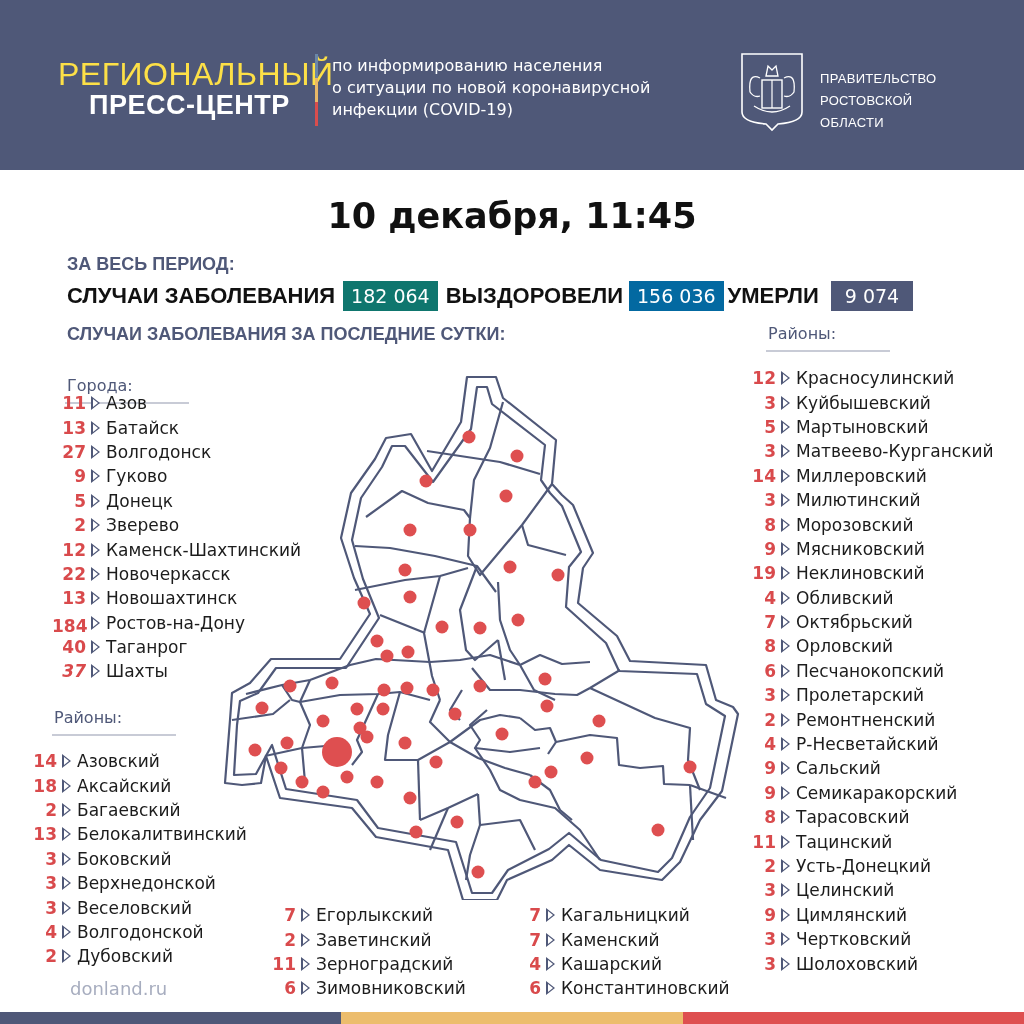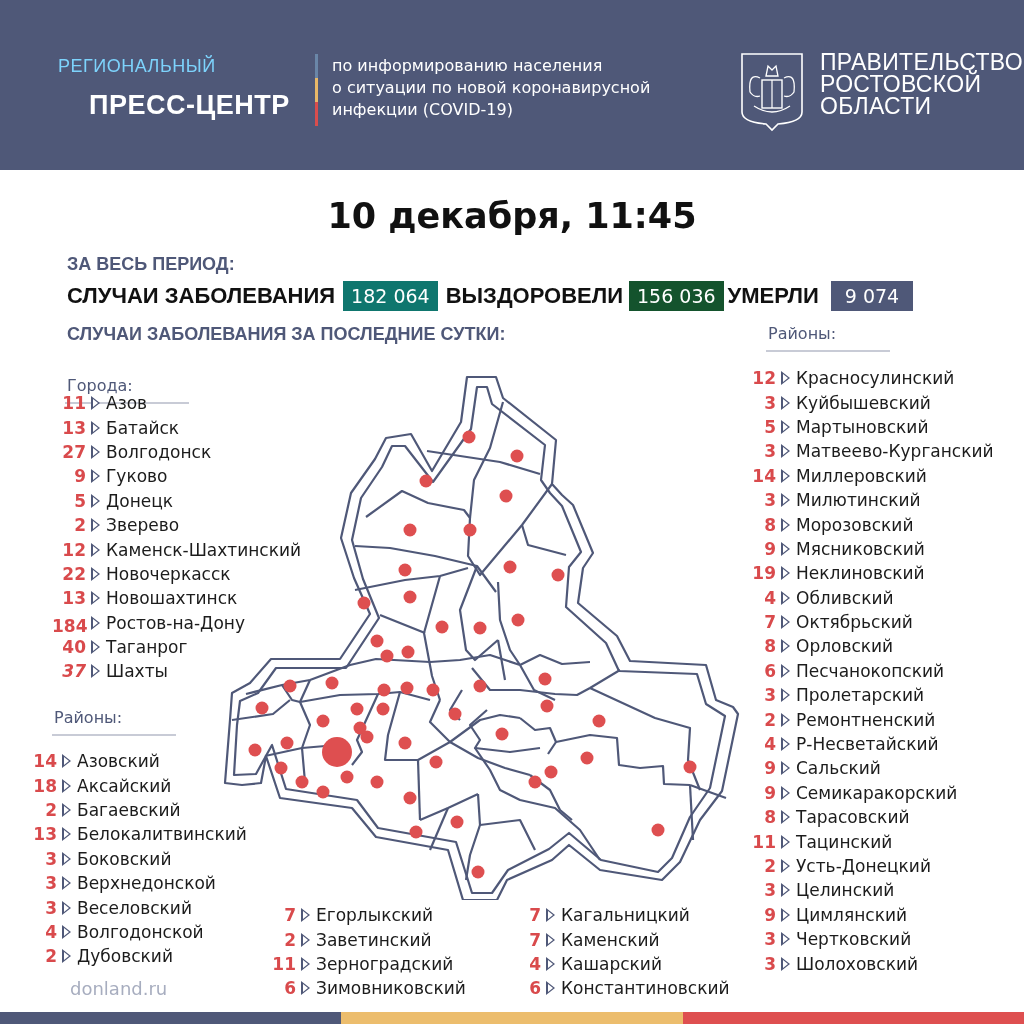--- a/index.html
+++ b/index.html
@@ -1,30 +1,30 @@
 <!DOCTYPE html>
 <html><head>
 <meta charset="utf-8">
 <style>
   html, body { margin:0; padding:0; }
   body { width:1024px; height:1024px; position:relative; overflow:hidden; background:#ffffff; font-family:"DejaVu Sans", sans-serif; color:#1c1c1c; }
   .header { position:absolute; left:0; top:0; width:1024px; height:170px; background:#4f5878; }
-  .h-title1 { position:absolute; left:58px; top:56px; font-family:"Liberation Sans", sans-serif; font-size:18px; color:#7dd3fc; letter-spacing:0.5px; }
+  .h-title1 { position:absolute; left:58px; top:56px; font-family:"Liberation Sans", sans-serif; font-size:32px; color:#fde047; letter-spacing:0.5px; }
   .h-title2 { position:absolute; left:89px; top:90px; font-family:"Liberation Sans", sans-serif; font-weight:bold; font-size:27px; color:#ffffff; letter-spacing:0.5px; }
   .h-divider { position:absolute; left:315px; top:54px; width:3px; height:72px; background:linear-gradient(#6a86a8 0 33%, #e9b868 33% 66%, #d94d4d 66% 100%); }
   .h-sub { position:absolute; left:332px; top:55px; font-size:16px; line-height:22px; color:#ffffff; }
   .h-sub div { white-space:nowrap; }
   .emblem { position:absolute; left:740px; top:52px; width:64px; height:80px; }
-  .h-gov { position:absolute; left:820px; top:51px; font-family:"Liberation Sans", sans-serif; font-size:23px; line-height:22px; color:#ffffff; letter-spacing:0.3px; }
+  .h-gov { position:absolute; left:820px; top:68px; font-family:"Liberation Sans", sans-serif; font-size:13px; line-height:22px; color:#ffffff; letter-spacing:0.3px; }
   .date { position:absolute; left:0; width:1024px; top:196px; text-align:center; font-size:35px; font-weight:bold; color:#111; }
   .period-label { position:absolute; left:67px; top:254px; font-family:"Liberation Sans", sans-serif; font-weight:bold; font-size:18px; color:#4f5878; }
   .totals { position:absolute; left:67px; top:281px; height:30px; display:flex; align-items:center; font-family:"Liberation Sans", sans-serif; font-weight:bold; font-size:22px; color:#111; white-space:nowrap; }
   .badge { display:inline-block; padding:0 8px; height:30px; line-height:30px; color:#fff; font-weight:normal; font-family:"DejaVu Sans", sans-serif; font-size:19px; margin:0 8px; }
   .badge.red { background:#0f766e; }
-  .badge.blue { background:#14532d; margin-left:6px; margin-right:4px; }
+  .badge.blue { background:#0369a1; margin-left:6px; margin-right:4px; }
   .badge.dark { background:#4f5878; margin-left:12px; padding:0 14px; }
   .last-day { position:absolute; left:67px; top:324px; font-family:"Liberation Sans", sans-serif; font-weight:bold; font-size:18px; color:#4f5878; }
   .section-label { position:absolute; font-size:16px; color:#4f5878; }
   .section-label .ul { position:absolute; left:-2px; top:26px; height:2px; background:#c8cbd6; }
   .list { position:absolute; font-size:17px; }
   .row { height:24.4px; display:flex; align-items:center; white-space:nowrap; }
   .num { display:inline-block; text-align:right; color:#d94a4c; font-weight:bold; font-size:17px; }
   .arrow { display:inline-block; width:0; height:0; border-top:7px solid transparent; border-bottom:7px solid transparent; border-left:9px solid #4f5878; margin:0 6px 0 5px; position:relative; }
   .arrow::after { content:""; position:absolute; left:-7px; top:-4px; border-top:4px solid transparent; border-bottom:4px solid transparent; border-left:5px solid #ffffff; }
   .name { color:#1c1c1c; }

